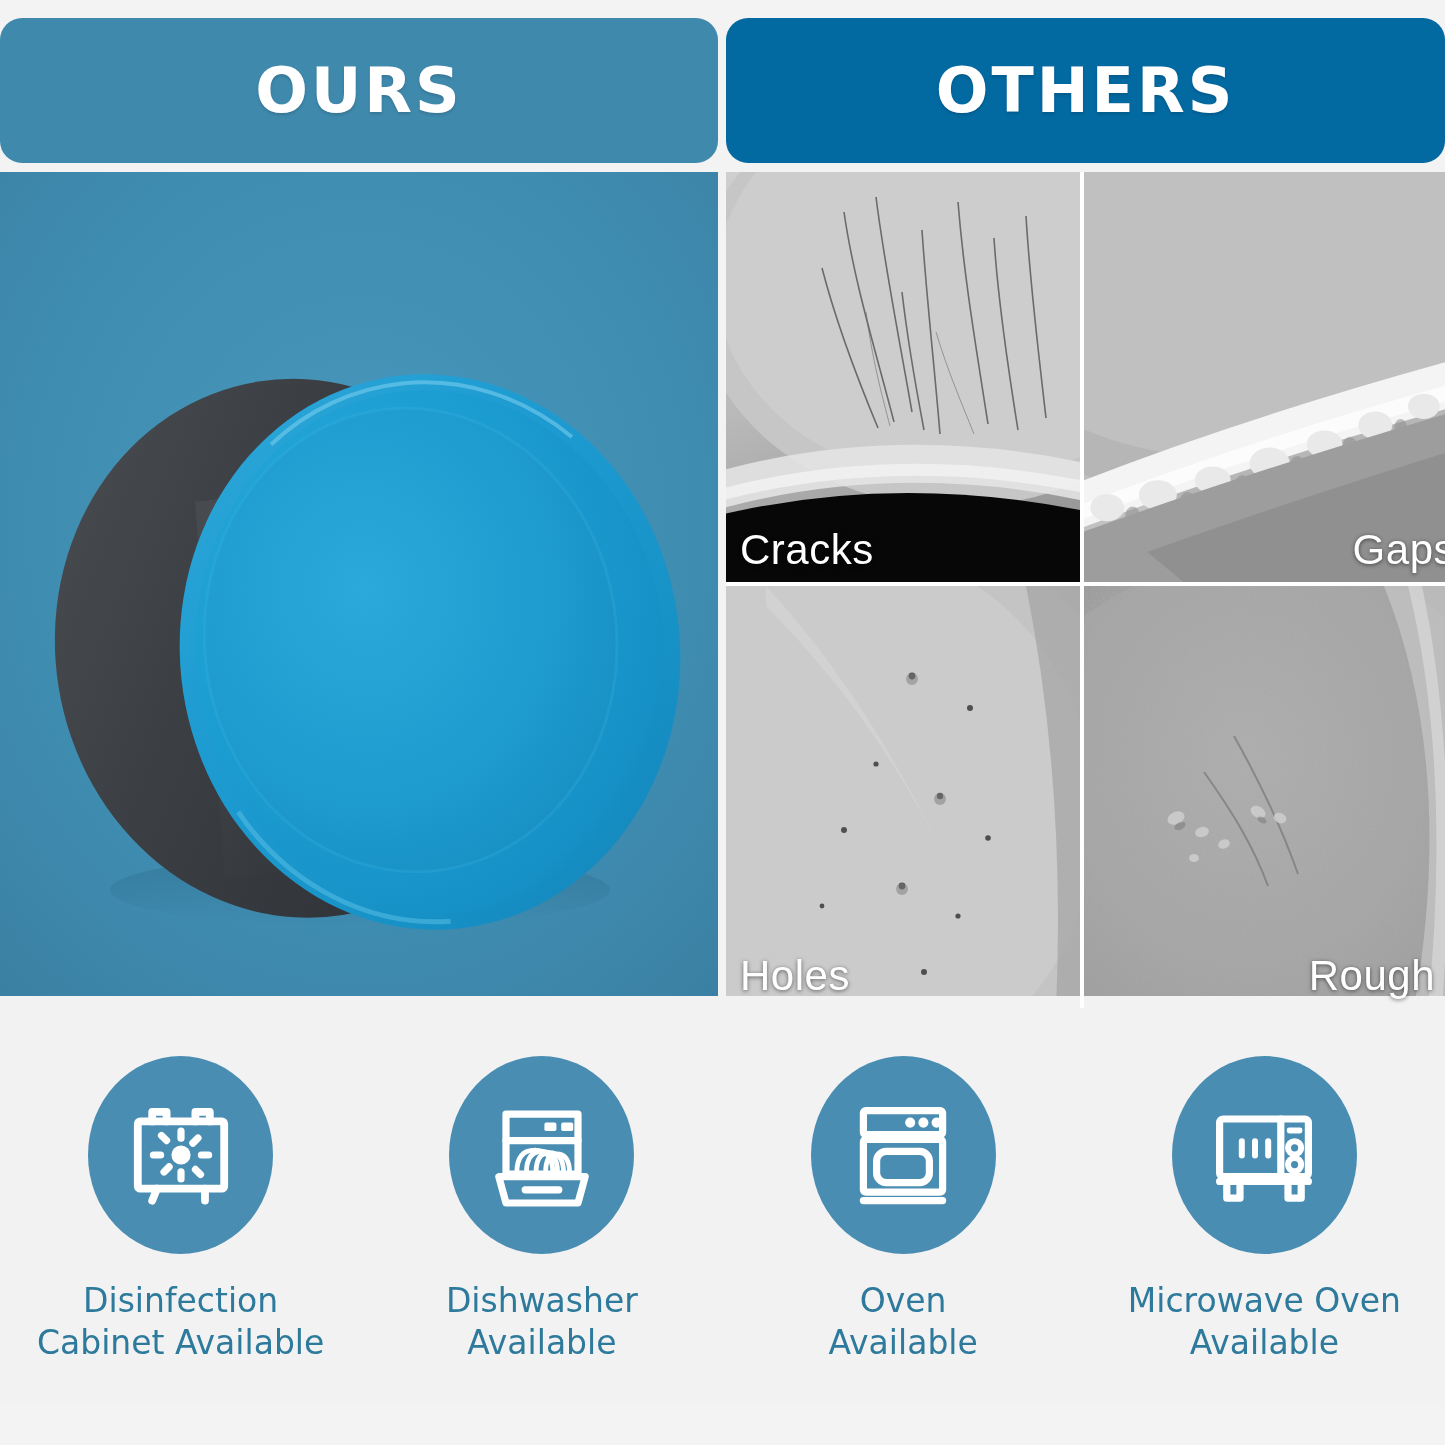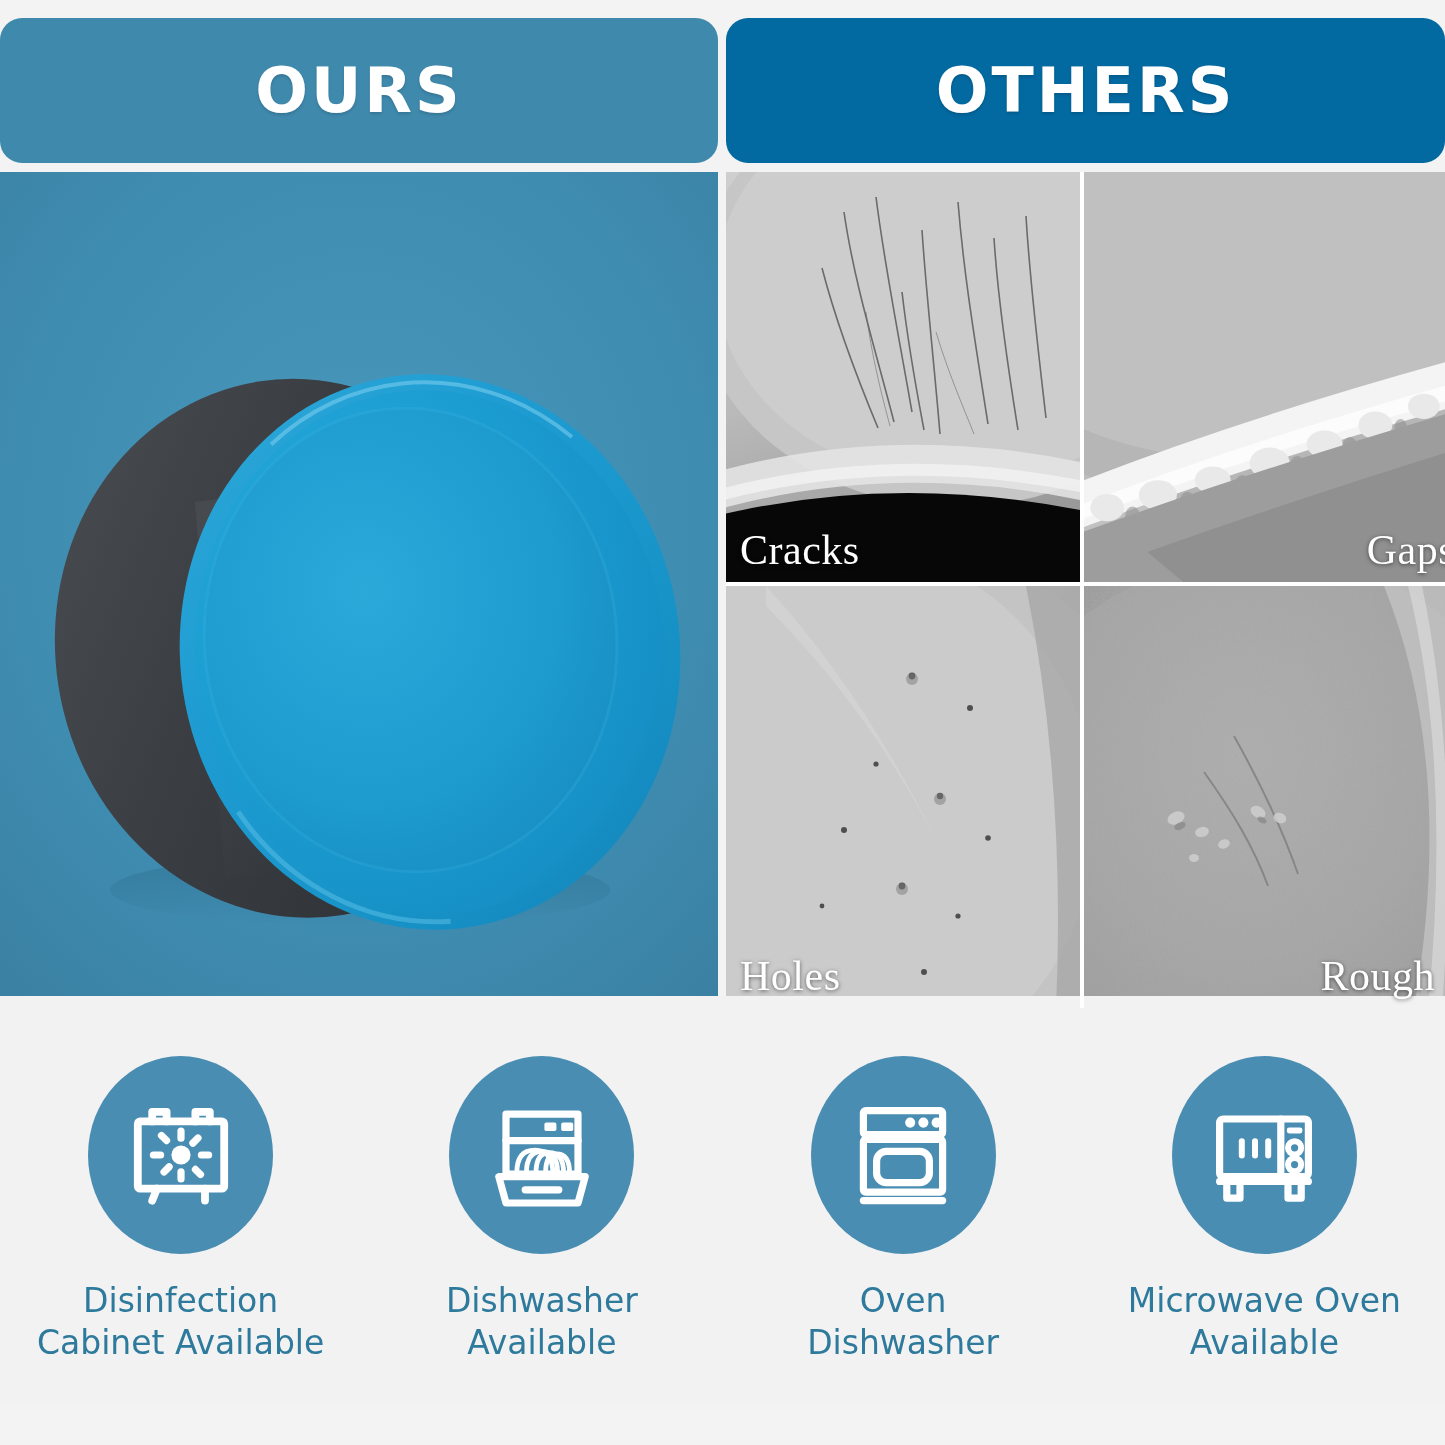--- a/index.html
+++ b/index.html
@@ -49,21 +49,21 @@
   .q-tr { left:358px; top:0px;   width:381px; height:410px; }
   .q-bl { left:0px;   top:414px; width:354px; height:422px; }
   .q-br { left:358px; top:414px; width:361px; height:422px; }
 
   .quad .tex { position:absolute; inset:0; }
 
   .quad-label {
     position:absolute; bottom:8px;
     color:#ffffff;
     font-size:42px;
-    font-family:Liberation Serif, serif;
+    font-family:Liberation Sans, sans-serif;
     letter-spacing:.5px;
     text-shadow:0 1px 4px rgba(0,0,0,.55);
     z-index:6;
   }
   .lbl-left  { left:14px; }
   .lbl-right { right:10px; }
 
   
   .hairline-v { position:absolute; left:354px; top:0; width:4px; height:836px; background:#ffffff; z-index:8; }
   .hairline-h { position:absolute; left:0; top:410px; width:719px; height:4px; background:#ffffff; z-index:8; }
@@ -410,21 +410,21 @@
             <path d="M 17 88 L 83 88"></path>
           </g>
           <g fill="#ffffff">
             <circle cx="56" cy="23" r="4.2"></circle>
             <circle cx="67" cy="23" r="4.2"></circle>
             <circle cx="78" cy="23" r="4.2"></circle>
           </g>
         </svg>
       </div>
       <div class="feat-text">Oven
-Dishwasher</div>
+Available</div>
     </div>
 
     <div class="feature">
       <div class="feat-circle">
         <svg viewBox="0 0 100 100">
           <g fill="none" stroke="#ffffff" stroke-width="6" stroke-linecap="round" stroke-linejoin="round">
             <rect x="13" y="20" width="74" height="48" rx="3"></rect>
             <path d="M 64 20 L 64 68"></path>
             <path d="M 13 72 L 87 72"></path>
             <path d="M 19 76 L 19 86 L 30 86 L 30 76"></path>

